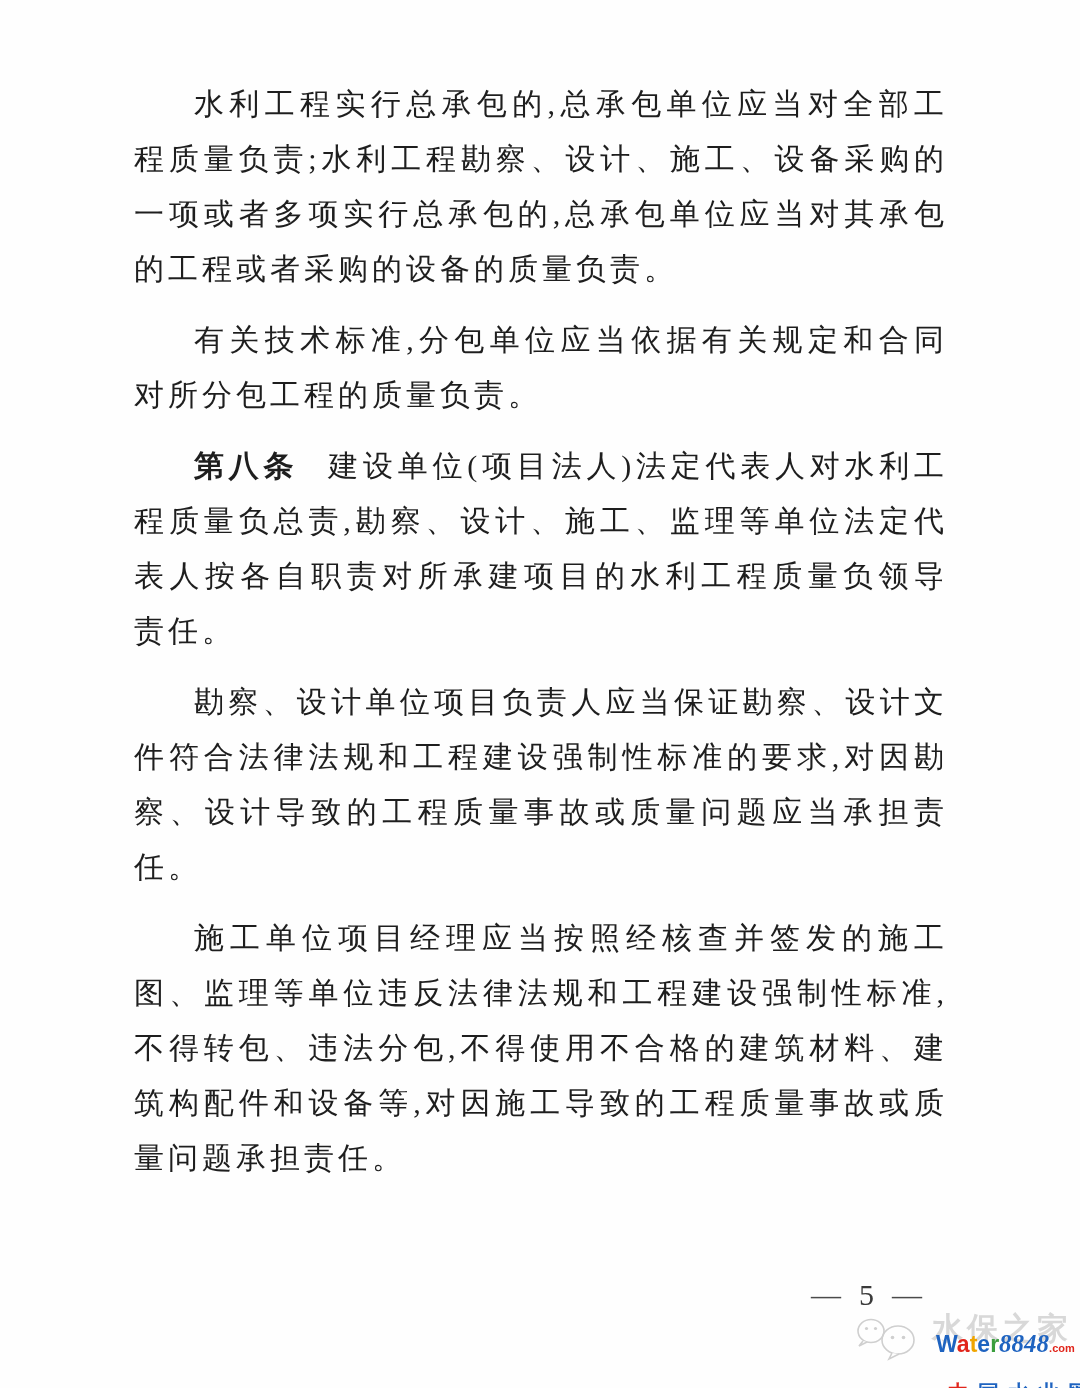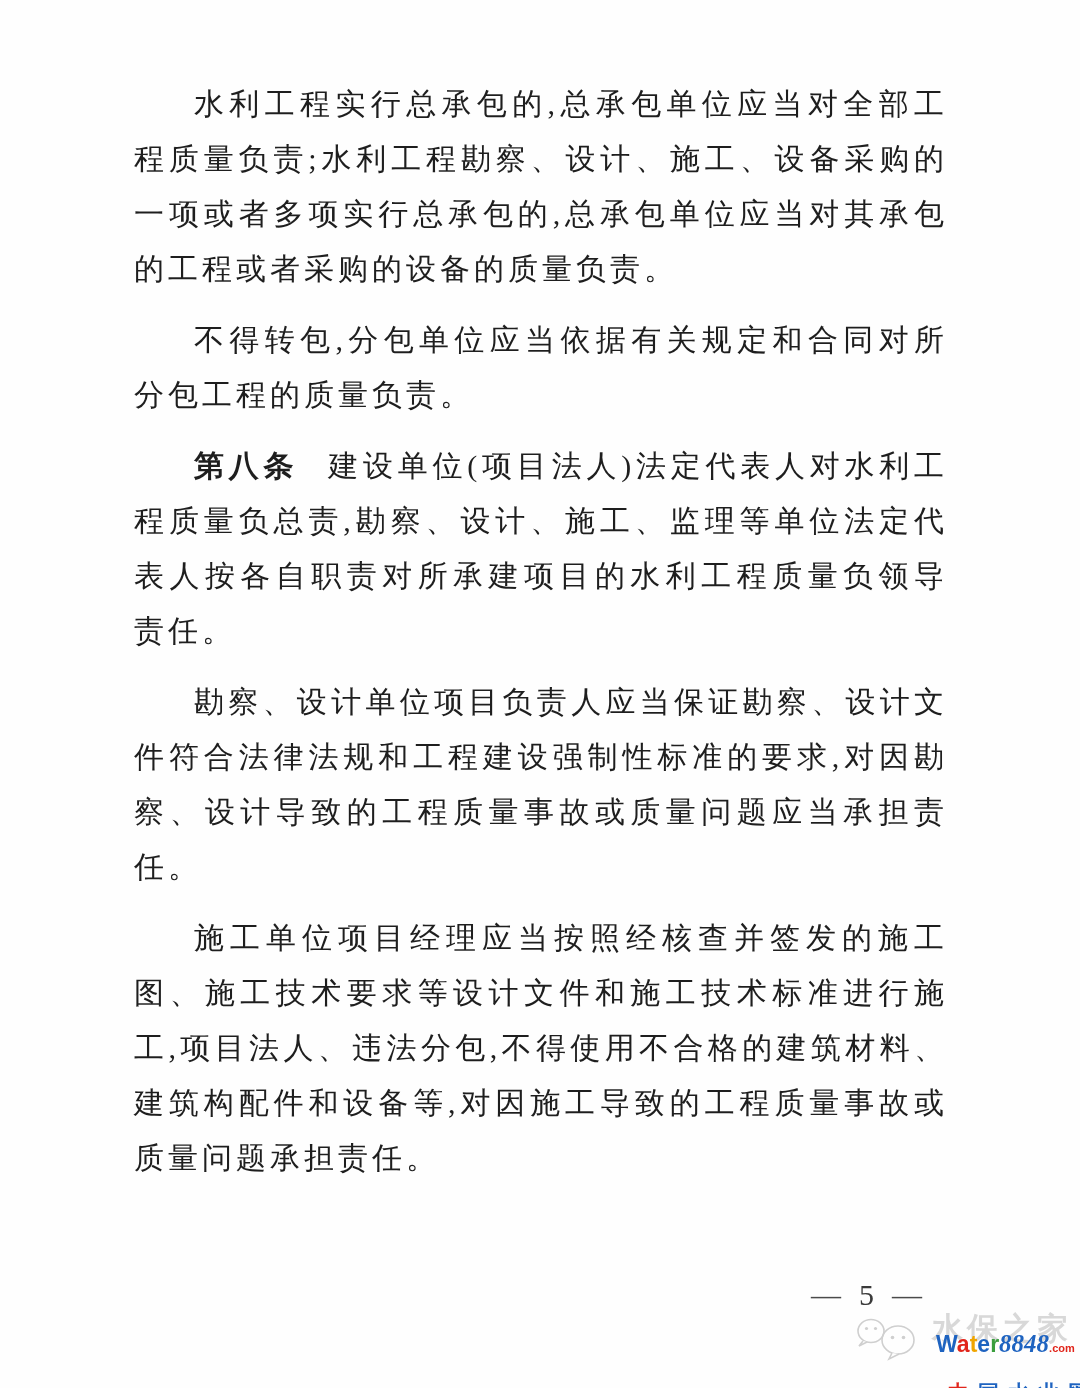--- a/index.html
+++ b/index.html
@@ -116,24 +116,24 @@
     margin-top: 19px;
   }
 </style>
 </head>
 <body>
 
 <div class="page">
 
   <div class="text-block">
     <p class="para"><span class="term"></span><span>水利工程实行总承包的,总承包单位应当对全部工程质量负责;水利工程勘察、设计、施工、设备采购的一项或者多项实行总承包的,总承包单位应当对其承包的工程或者采购的设备的质量负责。</span></p>
-    <p class="para"><span class="term"></span><span>不得转包,分包单位应当依据有关规定和合同对所分包工程的质量负责。</span></p>
+    <p class="para"><span class="term"></span><span>有关技术标准,分包单位应当依据有关规定和合同对所分包工程的质量负责。</span></p>
     <p class="para"><span class="term">第八条</span><span>建设单位(项目法人)法定代表人对水利工程质量负总责,勘察、设计、施工、监理等单位法定代表人按各自职责对所承建项目的水利工程质量负领导责任。</span></p>
     <p class="para"><span class="term"></span><span>勘察、设计单位项目负责人应当保证勘察、设计文件符合法律法规和工程建设强制性标准的要求,对因勘察、设计导致的工程质量事故或质量问题应当承担责任。</span></p>
-    <p class="para"><span class="term"></span><span>施工单位项目经理应当按照经核查并签发的施工图、施工技术要求等设计文件和施工技术标准进行施工,项目法人、违法分包,不得使用不合格的建筑材料、建筑构配件和设备等,对因施工导致的工程质量事故或质量问题承担责任。</span></p>
+    <p class="para"><span class="term"></span><span>施工单位项目经理应当按照经核查并签发的施工图、监理等单位违反法律法规和工程建设强制性标准,不得转包、违法分包,不得使用不合格的建筑材料、建筑构配件和设备等,对因施工导致的工程质量事故或质量问题承担责任。</span></p>
   </div>
 
   <div class="page-number"><span class="dash">—</span><span>5</span><span class="dash">—</span></div>
 
   <div class="logo-area">
     <svg class="wechat-icon" width="78" height="46" viewBox="0 0 78 46">
       <g fill="none" stroke="#cfcfcf" stroke-width="1.6">
         <ellipse cx="17" cy="15" rx="13" ry="11.5"></ellipse>
         <path d="M 9 25 L 5 30 L 13 26" fill="#ffffff"></path>
         <ellipse cx="44" cy="24" rx="16" ry="14"></ellipse>

